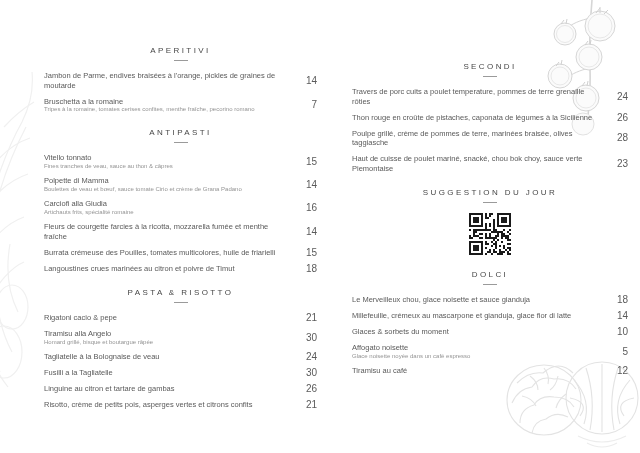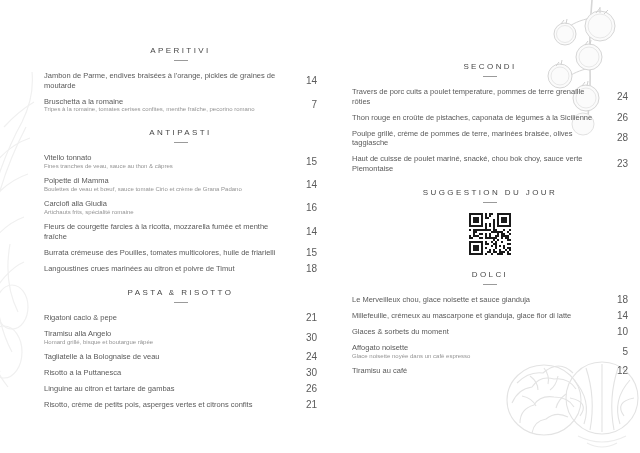--- a/index.html
+++ b/index.html
@@ -164,21 +164,21 @@
         <div class="item-price">30</div>
       </div>
       <div class="menu-row">
         <div class="txt">
           <div class="item-name">Tagliatelle à la Bolognaise de veau</div>
         </div>
         <div class="item-price">24</div>
       </div>
       <div class="menu-row">
         <div class="txt">
-          <div class="item-name">Risotto a la Puttanesca</div>
+          <div class="item-name">Fusilli a la Tagliatelle</div>
         </div>
         <div class="item-price">30</div>
       </div>
       <div class="menu-row">
         <div class="txt">
           <div class="item-name">Linguine au citron et tartare de gambas</div>
         </div>
         <div class="item-price">26</div>
       </div>
       <div class="menu-row">

